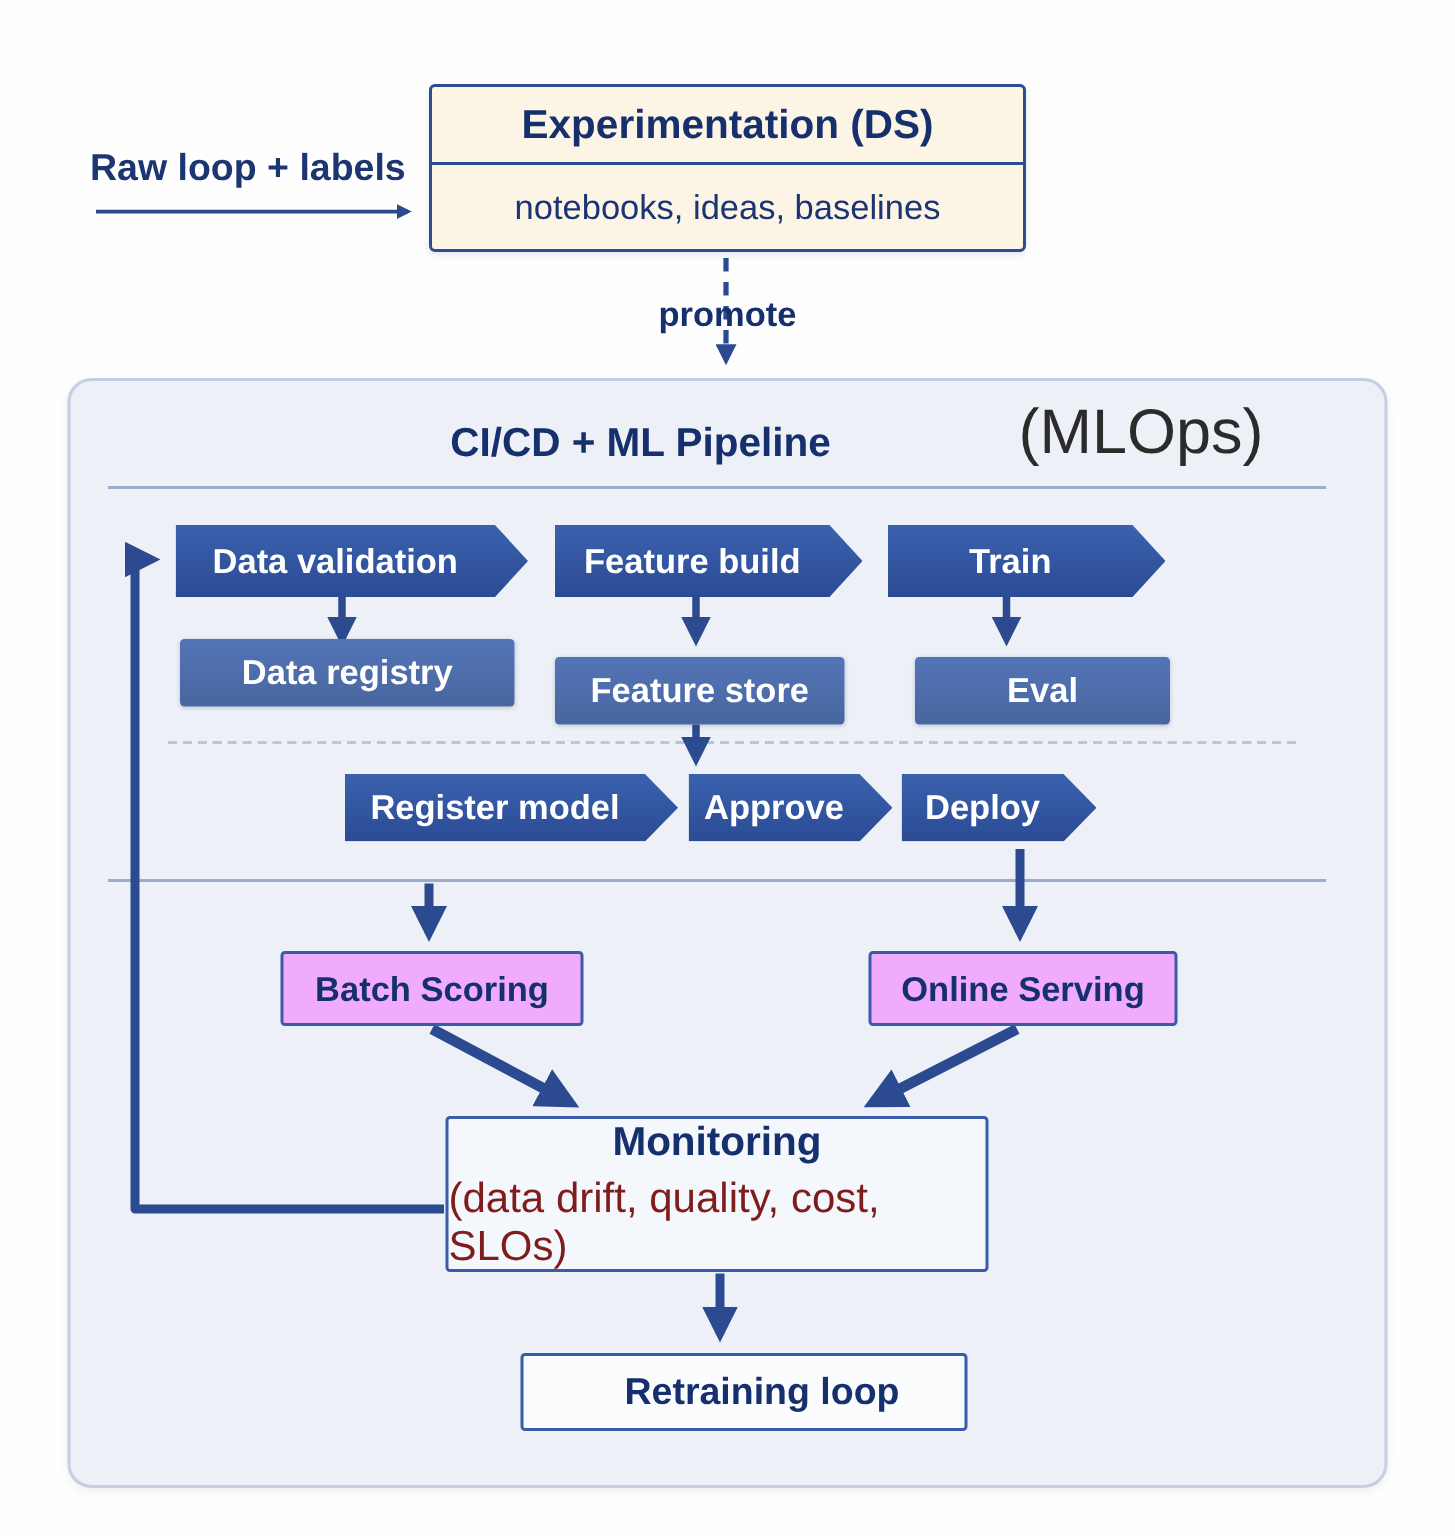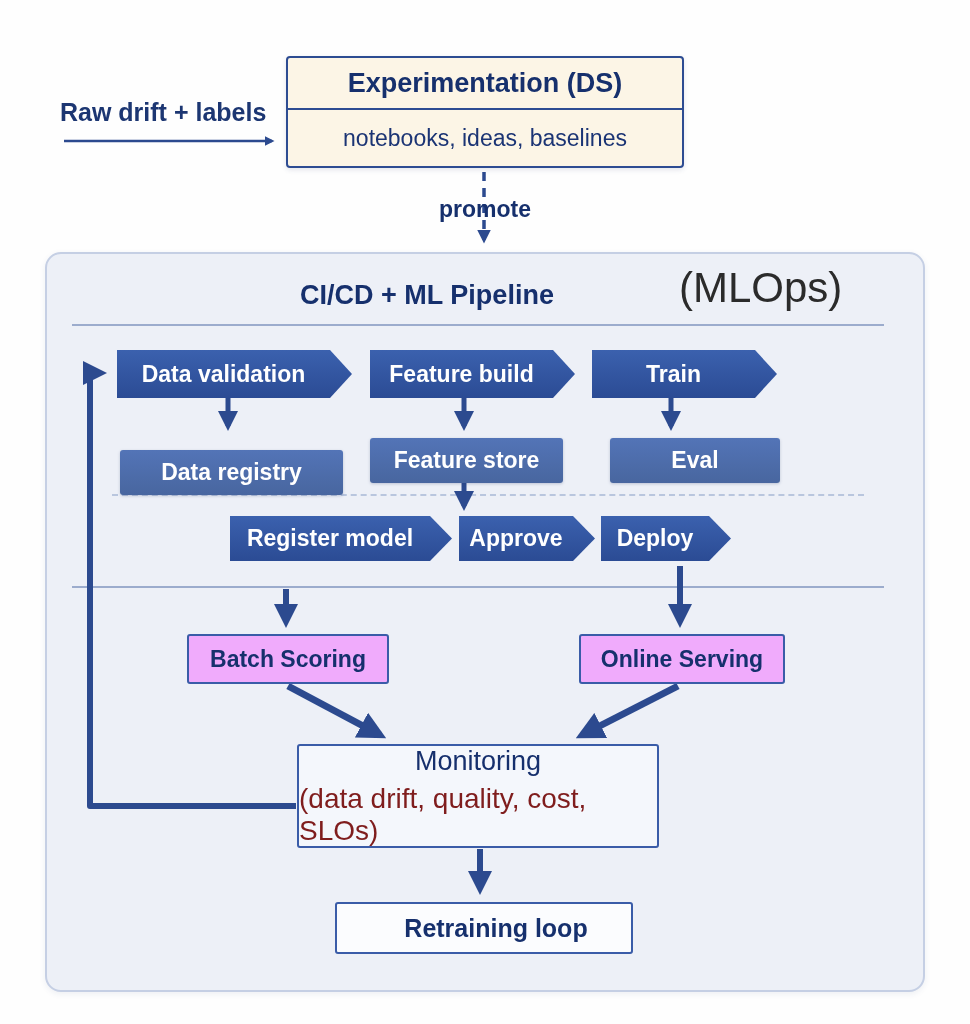--- a/index.html
+++ b/index.html
@@ -78,43 +78,43 @@
     background: #f0abfc; border: 2px solid #3a5ca8; border-radius: 3px;
     display: flex; align-items: center; justify-content: center;
     color: #16306d; font-size: 23px; font-weight: 600; z-index: 3;
   }
 
   
   .st-dataval  { left: 70px;  top: 96px; width: 235px; }
   .st-featbld  { left: 323px; top: 96px; width: 205px; }
   .st-train    { left: 545px; top: 96px; width: 185px; }
   
-  .st-datareg  { left: 73px;  top: 196px; width: 223px; text-align: center; }
+  .st-datareg  { left: 73px;  top: 172px; width: 223px; text-align: center; }
   .st-featsto  { left: 323px; top: 184px; width: 193px; }
   .st-eval     { left: 543px; top: 184px; width: 170px; margin-left: 20px; }
   
   .st-regmod   { left: 183px; top: 262px; width: 222px; height: 45px; }
   .st-approve  { left: 412px; top: 262px; width: 136px; height: 45px; }
   .st-deploy   { left: 554px; top: 262px; width: 130px; height: 45px; text-align: right; }
   
   .st-batch    { left: 140px; top: 380px; width: 202px; }
   .st-online   { left: 532px; top: 380px; width: 206px; }
 
   
   .monitor-box {
     position: absolute; left: 250px; top: 490px; width: 362px; height: 104px;
     background: #f4f7fc; border: 2px solid #3a5ca8; border-radius: 3px;
     display: flex; flex-direction: column; align-items: center; justify-content: center;
     gap: 6px; z-index: 3;
   }
-  .monitor-title { font-size: 27px; font-weight: normal; color: #16306d; }
+  .monitor-title { font-size: 27px; font-weight: bold; color: #16306d; }
   .monitor-sub   { font-size: 28px; font-weight: 400; color: #7f1d1d; }
 
   .retrain-box {
-    position: absolute; left: 288px; top: 648px; width: 298px; height: 52px;
+    position: absolute; left: 300px; top: 648px; width: 298px; height: 52px;
     background: #fbfcfe; border: 2px solid #3a5ca8; border-radius: 3px;
     display: flex; align-items: center; justify-content: center;
     font-size: 25px; font-weight: bold; color: #16306d; z-index: 3; padding-left: 24px;
   }
 
   
   .logo {
     position: absolute; left: 736px; top: 632px; width: 170px; z-index: 3;
     font-family: "Liberation Serif", serif;
   }
@@ -153,21 +153,21 @@
 
     <path d="M 288 686 L 380 735" stroke="#2c4a8f" stroke-width="7" fill="none" marker-end="url(#ah)"></path>
 
     <path d="M 678 686 L 582 735" stroke="#2c4a8f" stroke-width="7" fill="none" marker-end="url(#ah)"></path>
 
     <path d="M 480 849 L 480 889" stroke="#2c4a8f" stroke-width="6" fill="none" marker-end="url(#ah)"></path>
 
     <path d="M 296 806 L 90 806 L 90 373 L 101 373" stroke="#2c4a8f" stroke-width="6" fill="none" stroke-linejoin="round" marker-end="url(#ah)"></path>
   </svg>
 
-  <div class="raw-label">Raw drift + labels</div>
+  <div class="raw-label">Raw loop + labels</div>
 
   <div class="exp-box">
     <div class="exp-title">Experimentation (DS)</div>
     <div class="exp-sub">notebooks, ideas, baselines</div>
   </div>
 
   <div class="promote-label">promote</div>
 
   <div class="pipeline-panel">
 

